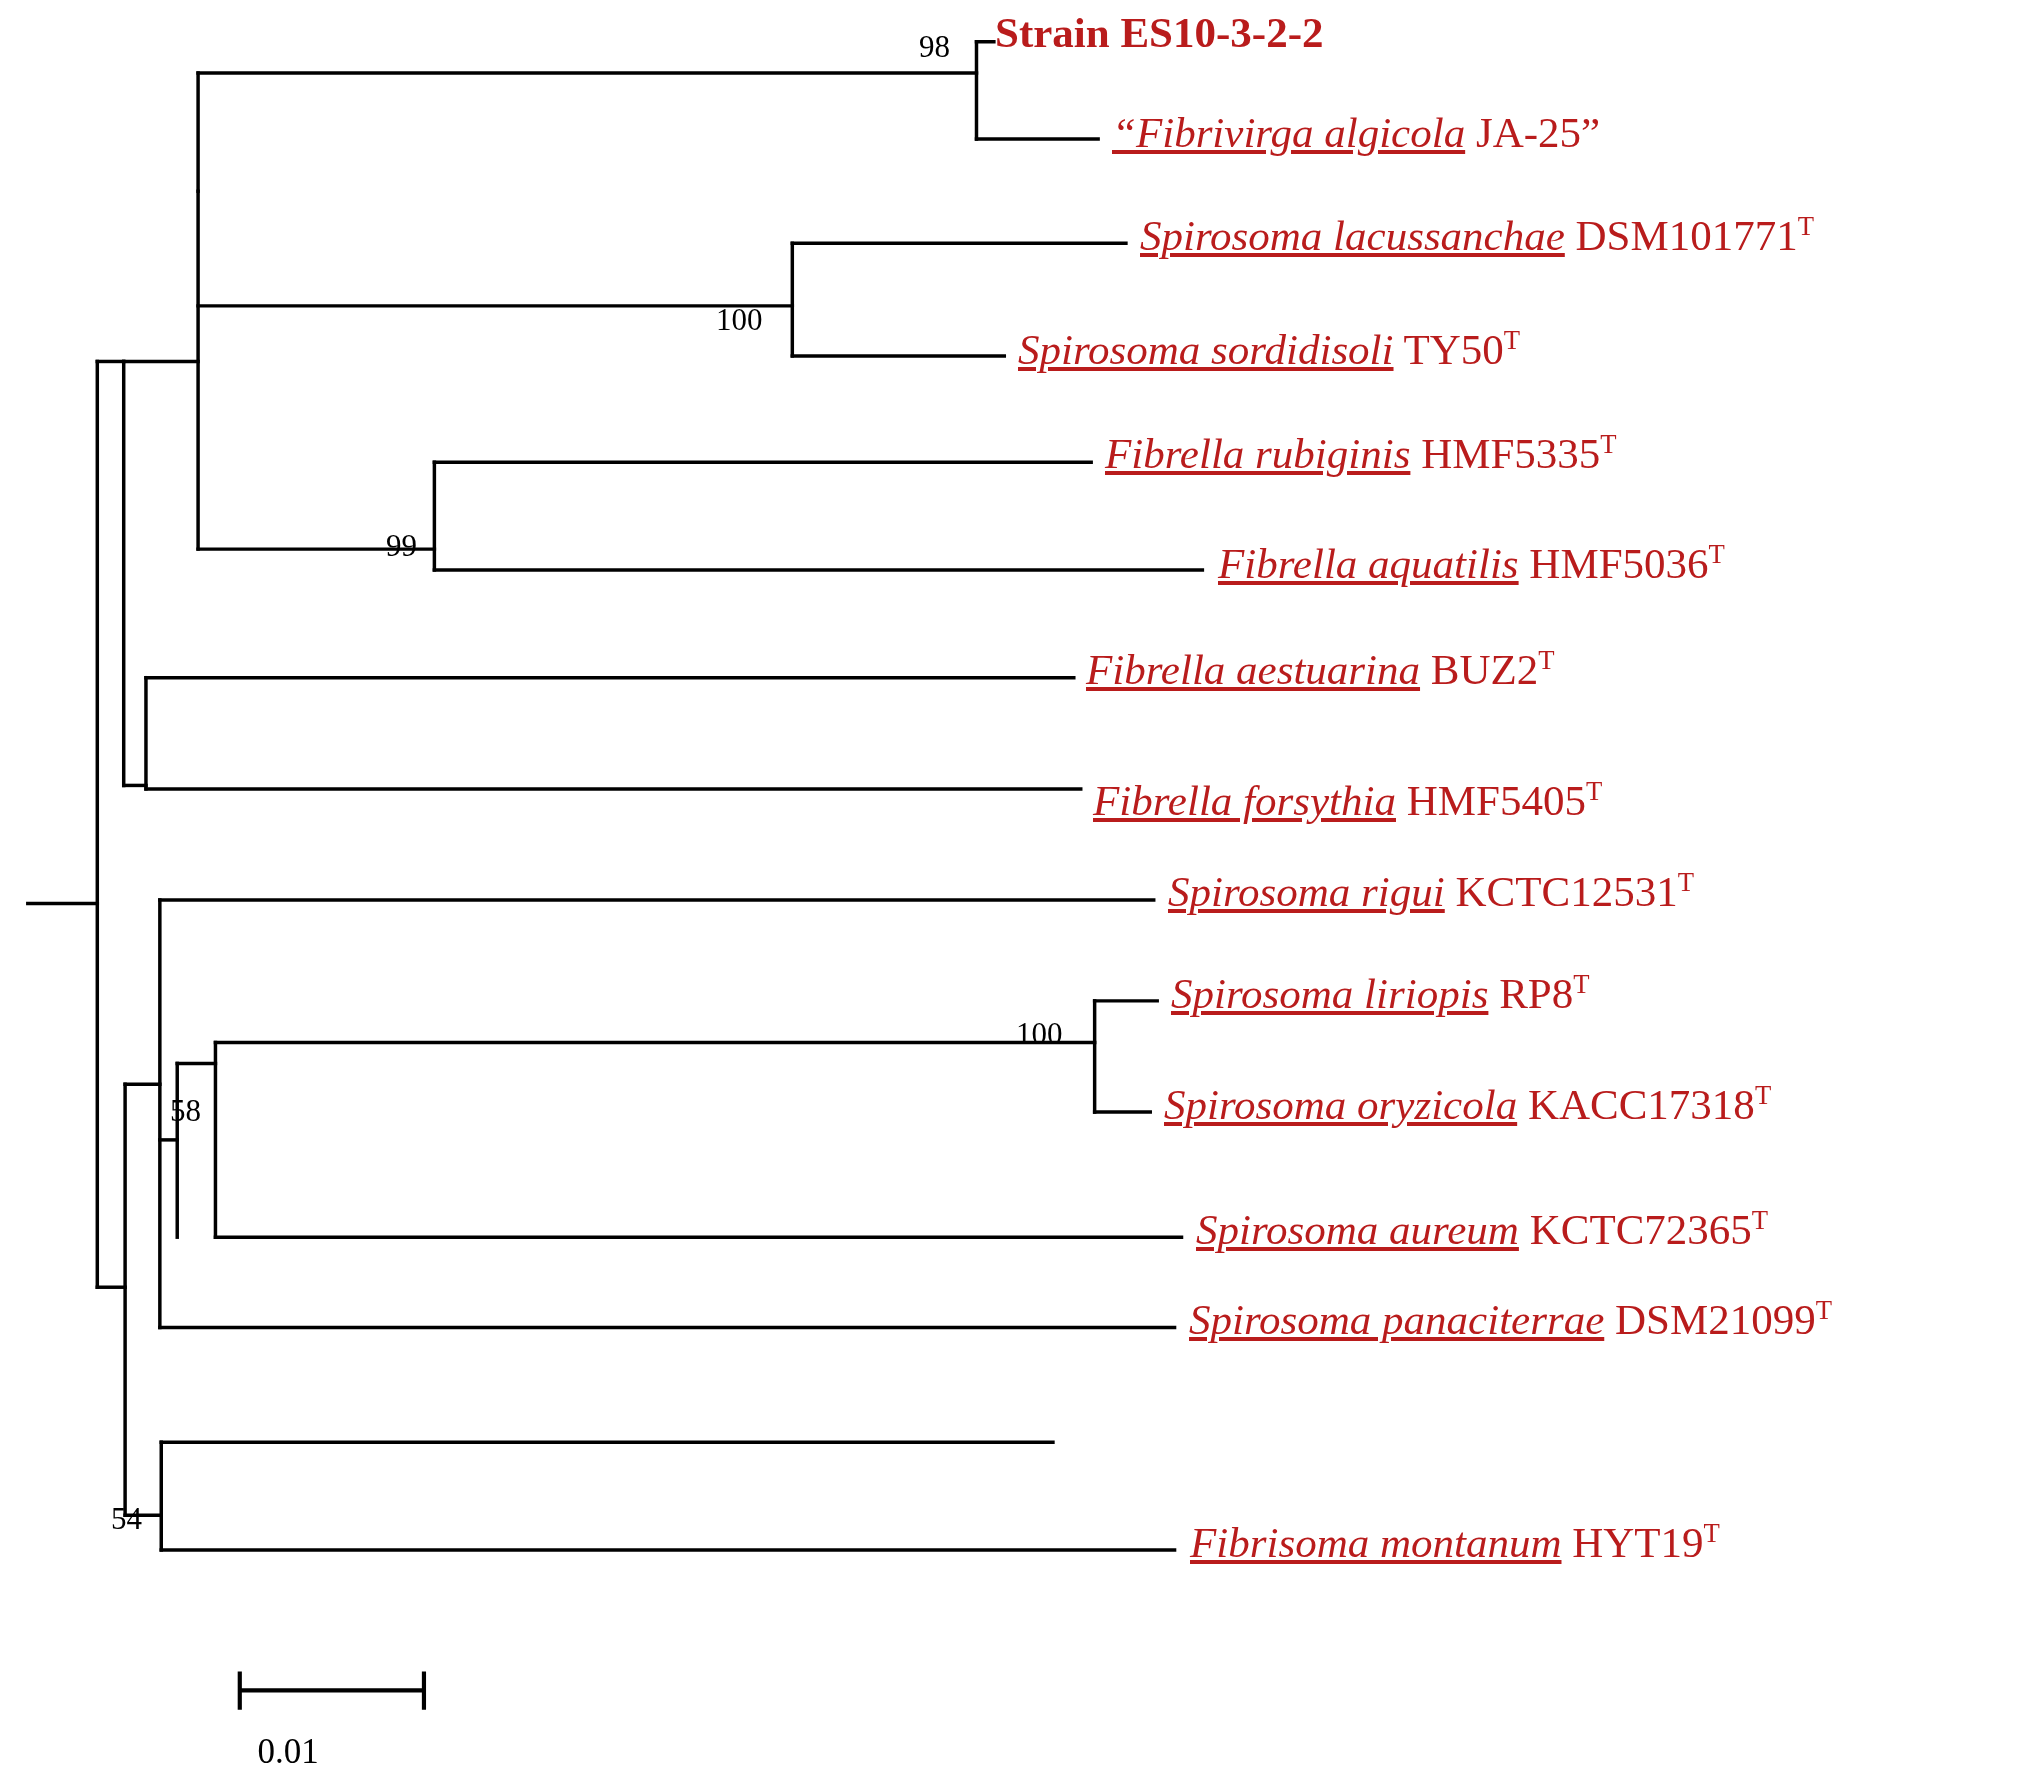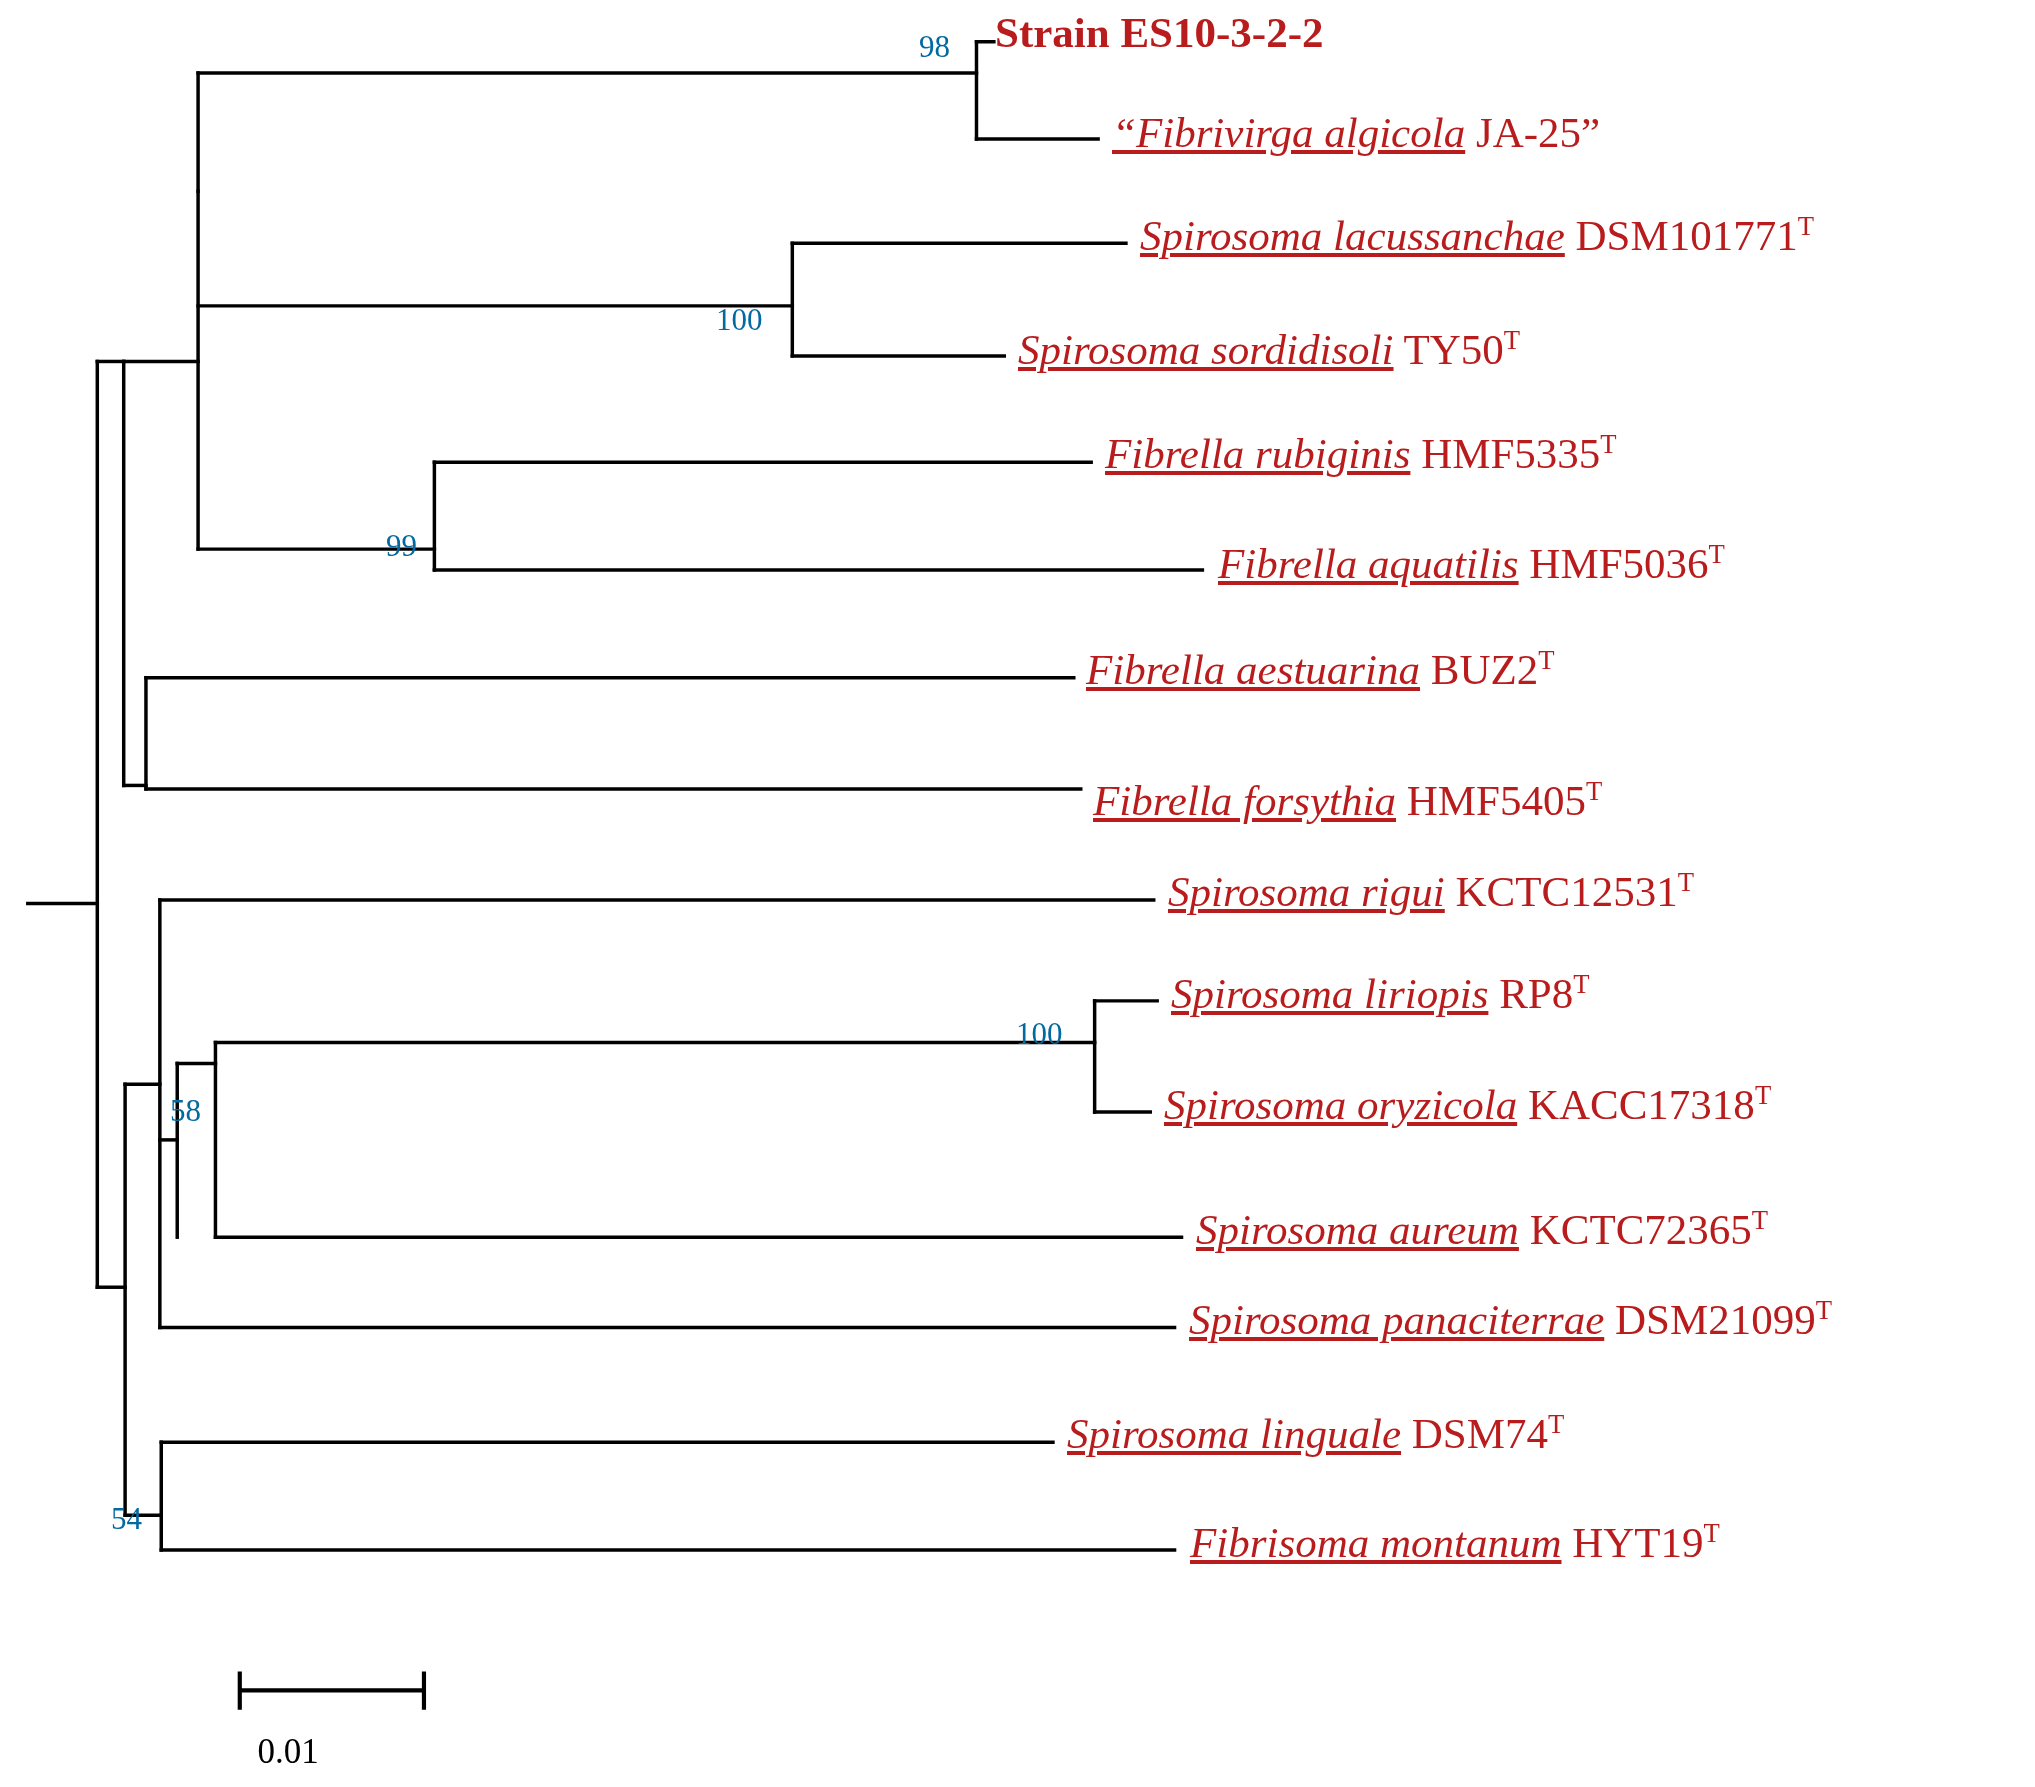--- a/index.html
+++ b/index.html
@@ -53,21 +53,21 @@
     font-style: normal;
   }
   .taxon sup {
     font-size: 0.62em;
     vertical-align: super;
     line-height: 0;
   }
   .boot {
     position: absolute;
     font-size: 31px;
-    color: #0369a1;
+    color: #000000;
     font-family: "Liberation Serif", serif;
     white-space: nowrap;
   }
   .scale-label {
     position: absolute;
     font-size: 35px;
     color: #000000;
     font-family: "Liberation Serif", serif;
     white-space: nowrap;
   }
@@ -185,23 +185,20 @@
   </div>
 
   <div class="taxon" style="left:1196px; top:1208px;">
     <span class="gen">Spirosoma aureum</span><span class="strainpart"> KCTC72365</span><sup>T</sup>
   </div>
 
   <div class="taxon" style="left:1189px; top:1298px;text-align:center;">
     <span class="gen">Spirosoma panaciterrae</span><span class="strainpart"> DSM21099</span><sup>T</sup>
   </div>
 
-  <div class="taxon" style="left:1067px; top:1412px;">
-    <span class="gen">Spirosoma linguale</span><span class="strainpart"> DSM74</span><sup>T</sup>
-  </div>
 
   <div class="taxon" style="left:1190px; top:1521px;">
     <span class="gen">Fibrisoma montanum</span><span class="strainpart"> HYT19</span><sup>T</sup>
   </div>
 
   <div class="boot" style="left:919px; top:29px;">98</div>
   <div class="boot" style="left:716px; top:302px;">100</div>
   <div class="boot" style="left:386px; top:528px;">99</div>
   <div class="boot" style="left:1016px; top:1016px;">100</div>
   <div class="boot" style="left:170px; top:1093px;">58</div>

